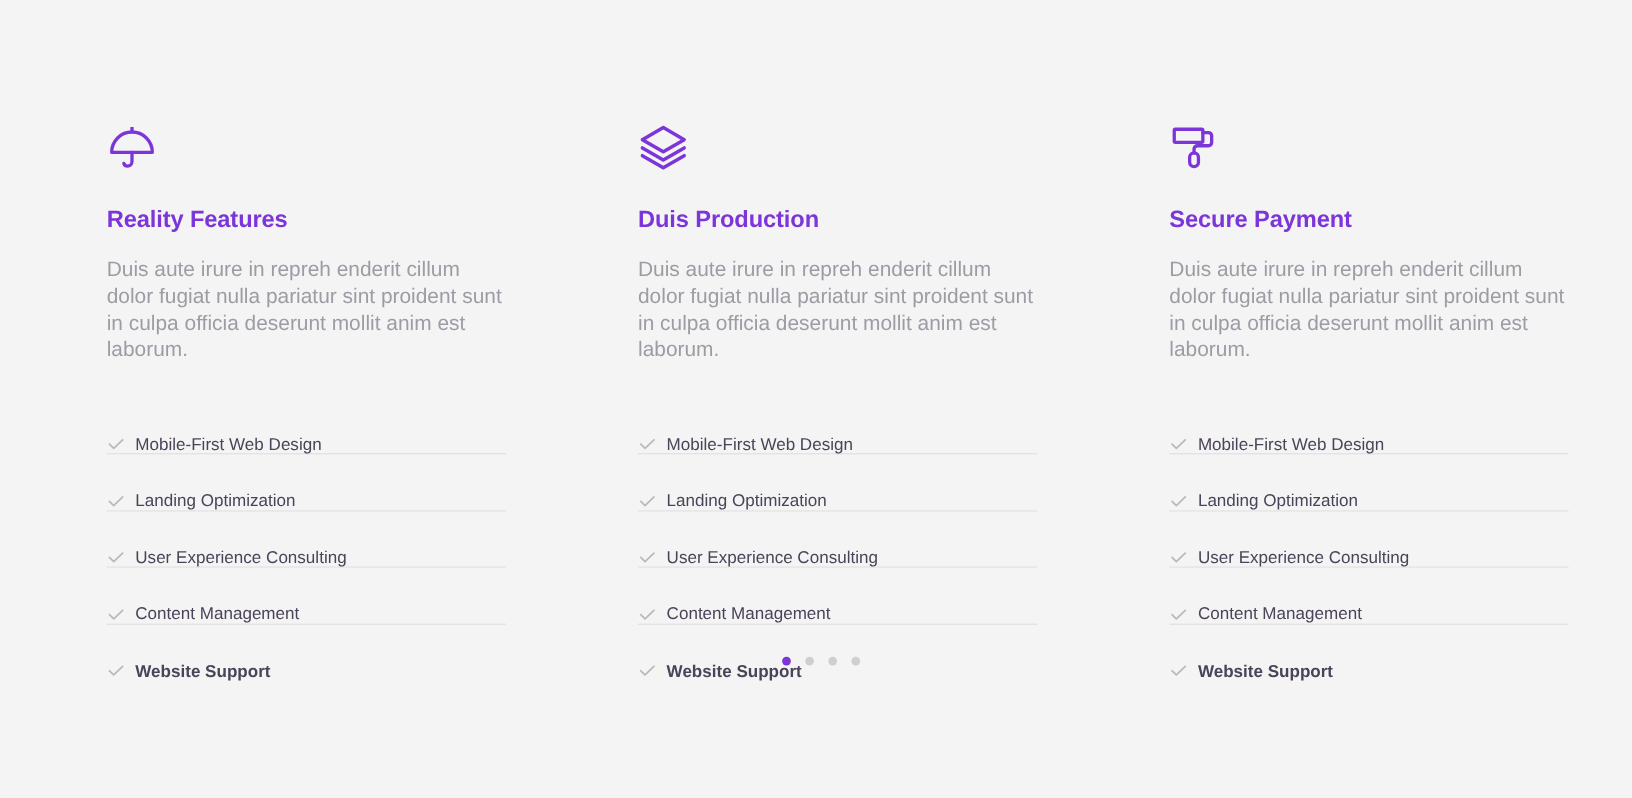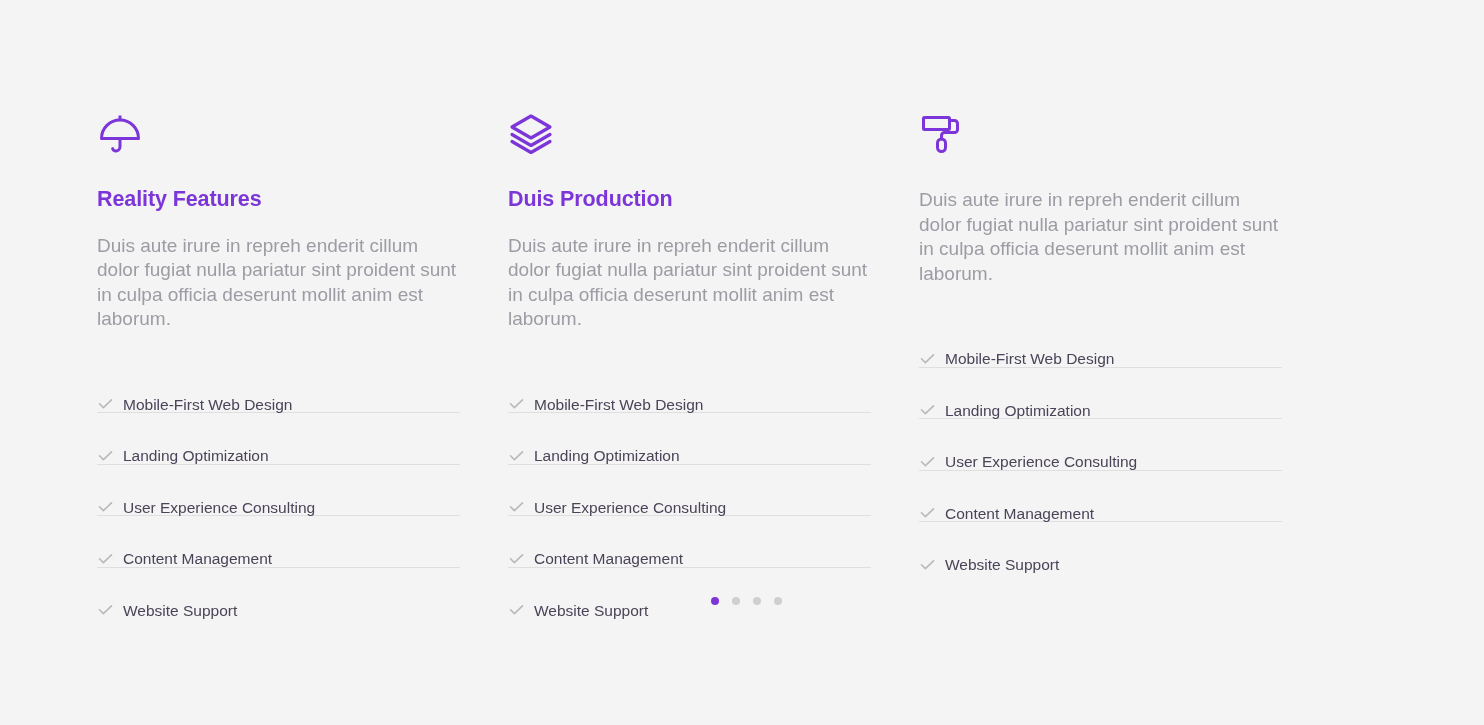--- a/index.html
+++ b/index.html
@@ -21,21 +21,21 @@
     height: 725px;
   }
 
   .columns {
     position: absolute;
     left: 97px;
     top: 110px;
     width: 1290px;
     display: flex;
     flex-direction: row;
-    gap: 48px;
+    gap: 120px;
   }
 
   .feature-card {
     width: 363px;
     flex: 0 0 363px;
   }
 
   .card-icon {
     height: 50px;
     display: block;
@@ -69,20 +69,21 @@
   }
 
   .feature-list-item {
     display: flex;
     align-items: flex-end;
     height: 50.5px;
     border-bottom: 1px solid #dfdfdf;
   }
   .feature-list-item:last-child {
     border-bottom: none;
+    font-weight: bold;
   }
 
   .check-icon {
     flex: 0 0 auto;
     width: 17px;
     height: 17px;
     margin-right: 9px;
     color: #b9b9bd;
   }
   .check-icon svg { display: block; }
@@ -228,20 +229,21 @@
     </div>
 
     <div class="feature-card">
       <div class="card-icon">
         <svg width="46" height="46" viewBox="0 0 46 46" fill="none" aria-hidden="true">
           <rect x="4.5" y="7.5" width="26" height="12" rx="1" stroke="#7c35d9" stroke-width="3" fill="none"></rect>
           <path d="M30.5 10.5 H35.5 C37.2 10.5 38.5 11.8 38.5 13.5 V19.5 C38.5 21.2 37.2 22.5 35.5 22.5 H25.5 C23.8 22.5 22.5 23.8 22.5 25.5 V29" stroke="#7c35d9" stroke-width="3" fill="none" stroke-linecap="round" stroke-linejoin="round"></path>
           <rect x="18.5" y="29" width="8" height="12.5" rx="4" stroke="#7c35d9" stroke-width="3" fill="none"></rect>
         </svg>
       </div>
+      <h3 class="card-title">Secure Payment</h3>
       <p class="card-desc">Duis aute irure in repreh enderit cillum dolor fugiat nulla pariatur sint proident sunt in culpa officia deserunt mollit anim est laborum.</p>
       <ul class="feature-list">
         <li class="feature-list-item">
           <span class="check-icon">
             <svg width="17" height="17" viewBox="0 0 17 17" fill="none" aria-hidden="true">
                 <path d="M2.5 8.8 L6.4 12.6 L14.5 4.8" stroke="currentColor" stroke-width="1.6" stroke-linecap="round" stroke-linejoin="round"></path>
               </svg>
           </span>
           <span class="feature-list-label">Mobile-First Web Design</span>
         </li>

